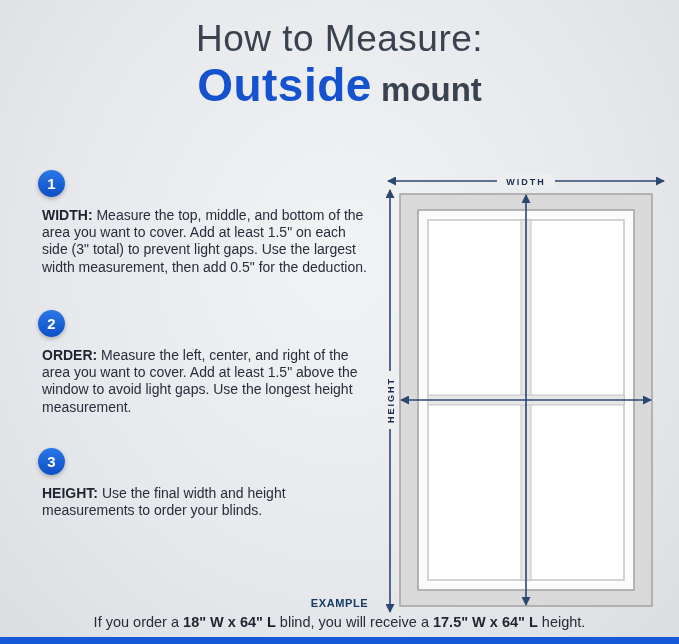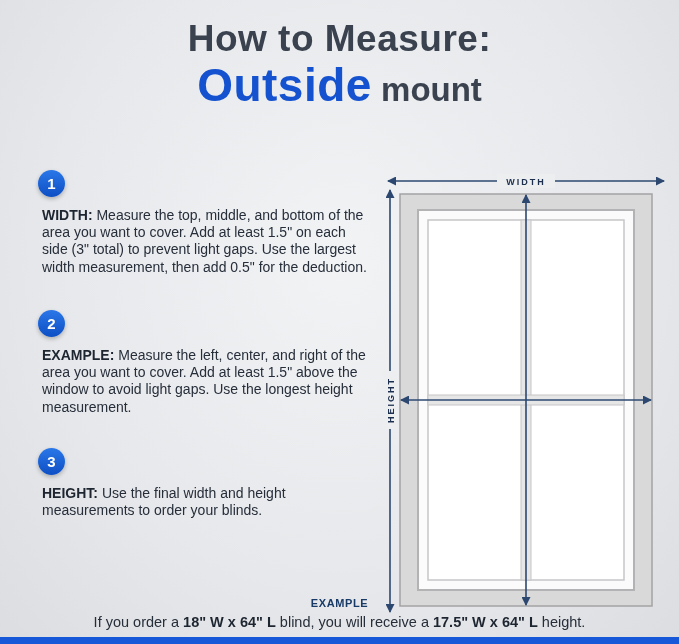--- a/index.html
+++ b/index.html
@@ -8,21 +8,21 @@
     font-family:"Liberation Sans", sans-serif;
     -webkit-font-smoothing:antialiased;
   }
   .page{
     position:relative;width:679px;height:644px;overflow:hidden;
     background:radial-gradient(ellipse at 50% 40%, #f2f3f5 0%, #e7e8eb 60%, #dcdde0 100%);
   }
 
   
   .header{position:absolute;top:20px;left:0;right:0;text-align:center;line-height:1.05;}
-  .title-line1{font-size:37px;font-weight:bold;color:#39424e;letter-spacing:.5px;}
+  .title-line1{font-size:37px;font-weight:normal;color:#39424e;letter-spacing:.5px;}
   .title-line2{margin-top:2px;}
   .title-accent{font-size:46px;font-weight:bold;color:#1452d0;letter-spacing:.5px;}
   .title-suffix{font-size:33px;font-weight:bold;color:#39424e;}
 
   
   .step{position:absolute;left:38px;width:334px;}
   .step-1{top:170px;}
   .step-2{top:310px;}
   .step-3{top:448px;}
   .badge{
@@ -63,21 +63,21 @@
     </div>
   </header>
 
   <section class="step step-1">
     <div class="badge">1</div>
     <p class="step-text"><strong>WIDTH:</strong><span> Measure the top, middle, and bottom of the area you want to cover. Add at least 1.5" on each side (3" total) to prevent light gaps. Use the largest width measurement, then add 0.5" for the deduction.</span></p>
   </section>
 
   <section class="step step-2">
     <div class="badge">2</div>
-    <p class="step-text"><strong>EXAMPLE:</strong><span> Measure the left, center, and right of the area you want to cover. Add at least 1.5" above the window to avoid light gaps. Use the longest height measurement.</span></p>
+    <p class="step-text"><strong>ORDER:</strong><span> Measure the left, center, and right of the area you want to cover. Add at least 1.5" above the window to avoid light gaps. Use the longest height measurement.</span></p>
   </section>
 
   <section class="step step-3">
     <div class="badge">3</div>
     <p class="step-text"><strong>HEIGHT:</strong><span> Use the final width and height measurements to order your blinds.</span></p>
   </section>
 
   <div class="diagram">
     <svg width="292" height="445" viewBox="0 0 292 445">
       <defs>

